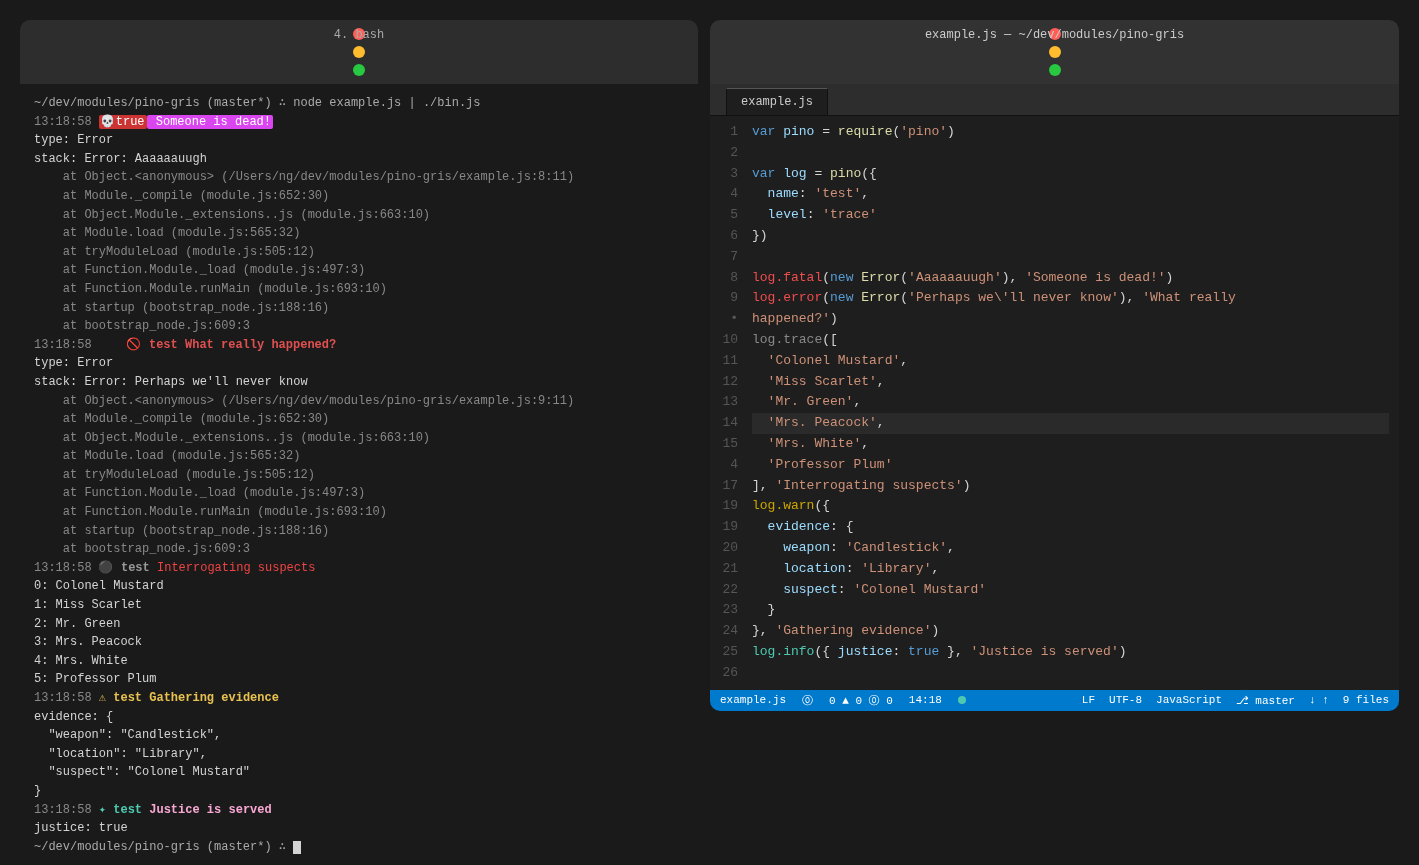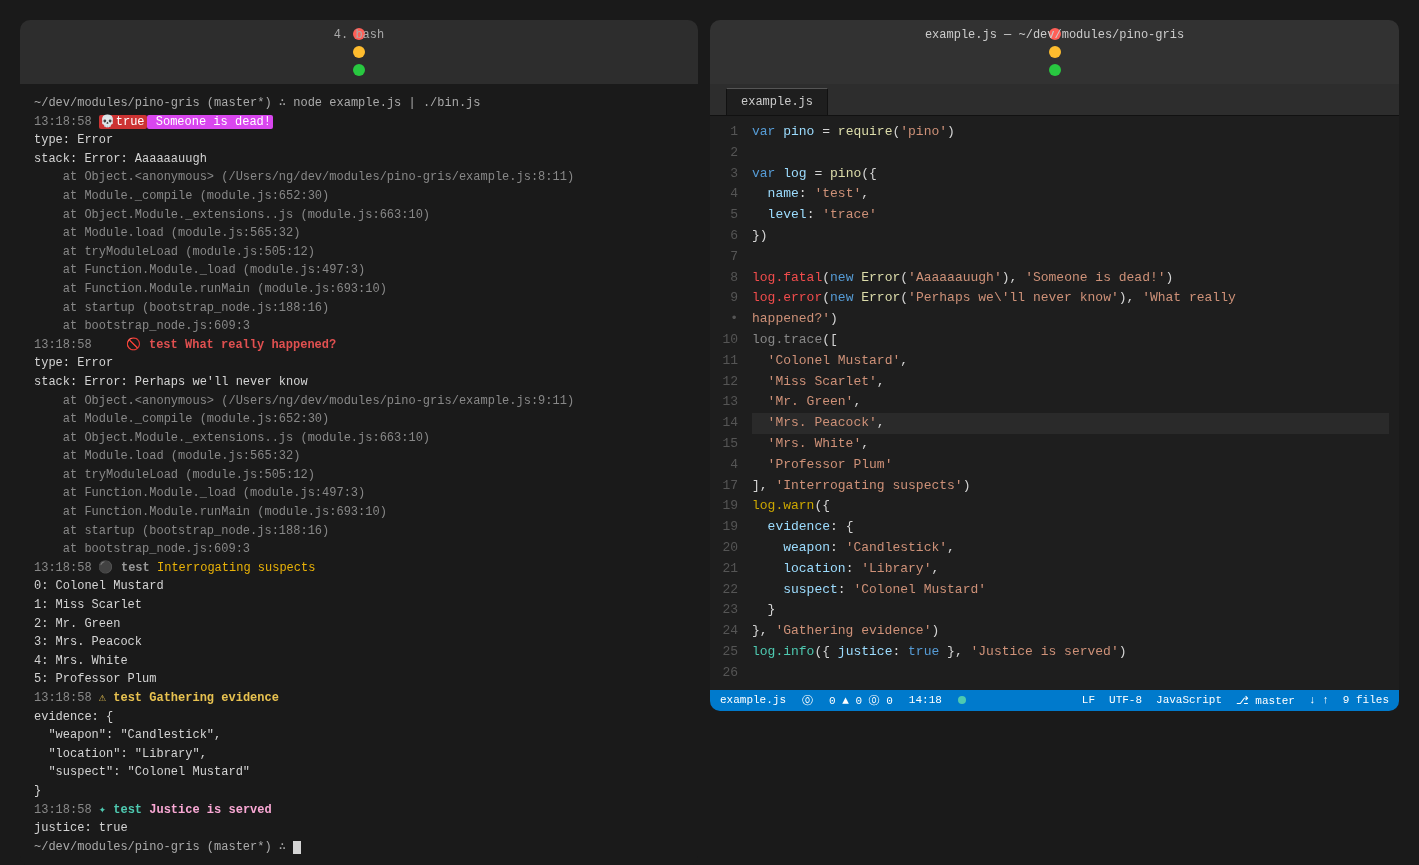--- a/index.html
+++ b/index.html
@@ -185,21 +185,21 @@
       <div class="line"><span class="t-white">stack: Error: Perhaps we'll never know</span></div>
       <div class="line"><span class="t-gray">    at Object.&lt;anonymous&gt; (/Users/ng/dev/modules/pino-gris/example.js:9:11)</span></div>
       <div class="line"><span class="t-gray">    at Module._compile (module.js:652:30)</span></div>
       <div class="line"><span class="t-gray">    at Object.Module._extensions..js (module.js:663:10)</span></div>
       <div class="line"><span class="t-gray">    at Module.load (module.js:565:32)</span></div>
       <div class="line"><span class="t-gray">    at tryModuleLoad (module.js:505:12)</span></div>
       <div class="line"><span class="t-gray">    at Function.Module._load (module.js:497:3)</span></div>
       <div class="line"><span class="t-gray">    at Function.Module.runMain (module.js:693:10)</span></div>
       <div class="line"><span class="t-gray">    at startup (bootstrap_node.js:188:16)</span></div>
       <div class="line"><span class="t-gray">    at bootstrap_node.js:609:3</span></div>
-      <div class="line"><span class="t-ts">13:18:58</span> <span class="t-trace-badge">⚫ <span style="font-weight:bold">test</span></span><span style="color:#eab308"> Interrogating suspects</span></div>
+      <div class="line"><span class="t-ts">13:18:58</span> <span class="t-trace-badge">⚫ <span style="font-weight:bold">test</span></span><span style="color:#ef4444"> Interrogating suspects</span></div>
       <div class="line"><span class="t-white">0: Colonel Mustard</span></div>
       <div class="line"><span class="t-white">1: Miss Scarlet</span></div>
       <div class="line"><span class="t-white">2: Mr. Green</span></div>
       <div class="line"><span class="t-white">3: Mrs. Peacock</span></div>
       <div class="line"><span class="t-white">4: Mrs. White</span></div>
       <div class="line"><span class="t-white">5: Professor Plum</span></div>
       <div class="line"><span class="t-ts">13:18:58</span> <span class="t-warn-badge">⚠ <span style="font-weight:bold">test</span></span><span class="t-warn-label"> Gathering evidence</span></div>
       <div class="line"><span class="t-white">evidence: {</span></div>
       <div class="line"><span class="t-white">  "weapon": "Candlestick",</span></div>
       <div class="line"><span class="t-white">  "location": "Library",</span></div>

